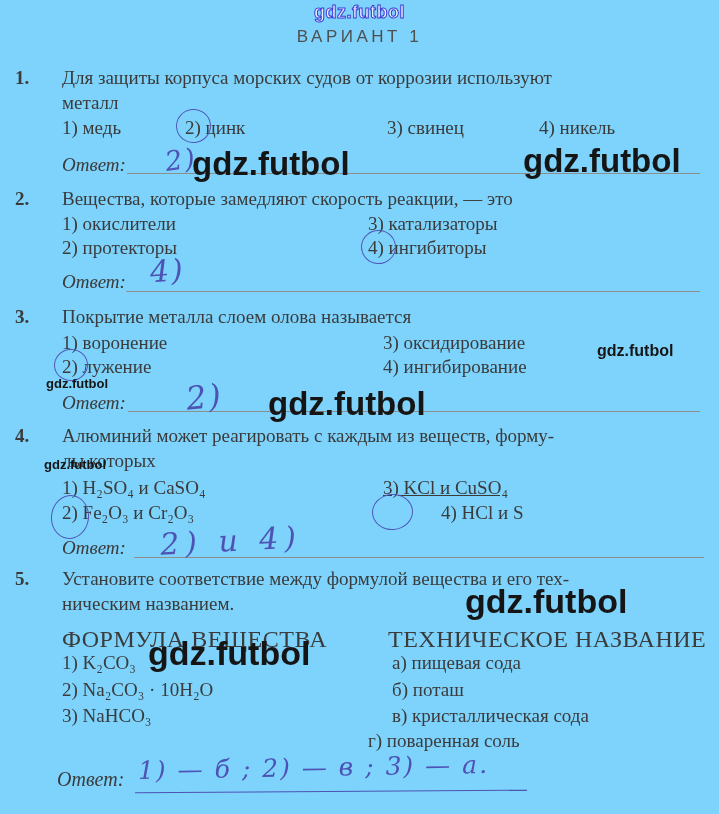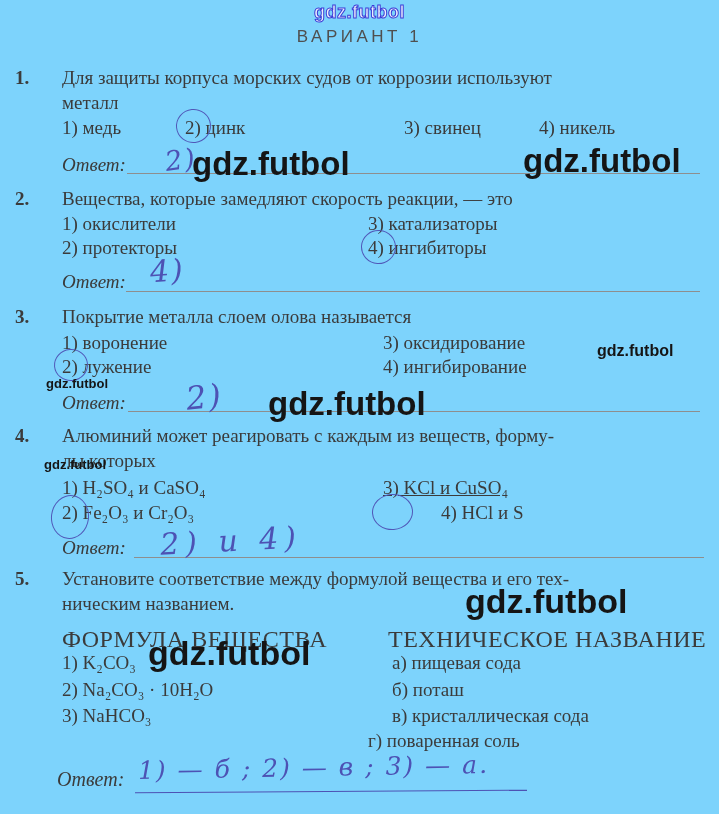--- a/index.html
+++ b/index.html
@@ -28,21 +28,21 @@
       font-family:"Liberation Sans","DejaVu Sans",sans-serif;font-weight:bold;
       font-size:18px;letter-spacing:0.5px;color:#3939d6;
       -webkit-text-fill-color:#eceefc;-webkit-text-stroke:1px #3939d6;}
   .title{position:absolute;left:0;right:0;top:27px;text-align:center;
       font-family:"Liberation Sans","DejaVu Sans",sans-serif;
       font-size:17px;letter-spacing:3.5px;color:#4f4f4f;}
   .colhead{font-size:24px;letter-spacing:0.5px;}
 
   
   #q1-num{left:15px;top:67px;}   #q1-l1{left:62px;top:67px;}  #q1-l2{left:62px;top:92px;}
-  #q1-o1{left:62px;top:117px;}  #q1-o2{left:185px;top:117px;} #q1-o3{left:404px;top:117px;} #q1-o4{left:539px;top:117px;}
+  #q1-o1{left:62px;top:117px;}  #q1-o2{left:185px;top:117px;} #q1-o3{left:387px;top:117px;} #q1-o4{left:539px;top:117px;}
   #q1-circle{left:176px;top:109px;width:33px;height:32px;transform:rotate(-6deg);}
   #q1-anslabel{left:62px;top:154px;} #q1-line{left:127px;top:173px;width:573px;}
   #q1-hw{left:165px;top:144px;font-size:27px;transform:rotate(-8deg);}
   #wm1a{left:192px;top:147px;font-size:33px;}
   #wm1b{left:523px;top:144px;font-size:33px;}
 
   #q2-num{left:15px;top:188px;}  #q2-l1{left:62px;top:188px;}
   #q2-o1{left:62px;top:213px;}  #q2-o3{left:368px;top:213px;}
   #q2-o2{left:62px;top:237px;}  #q2-o4{left:368px;top:237px;}
   #q2-circle{left:361px;top:230px;width:33px;height:32px;transform:rotate(4deg);}

